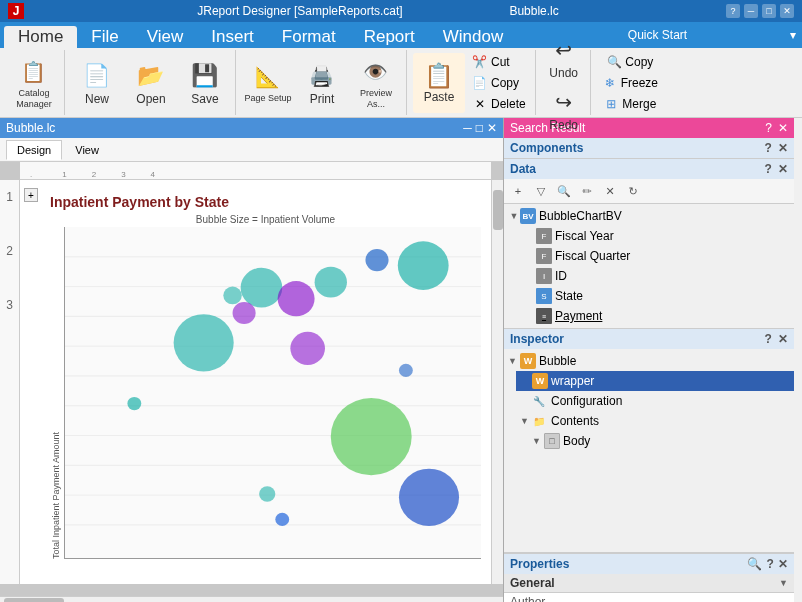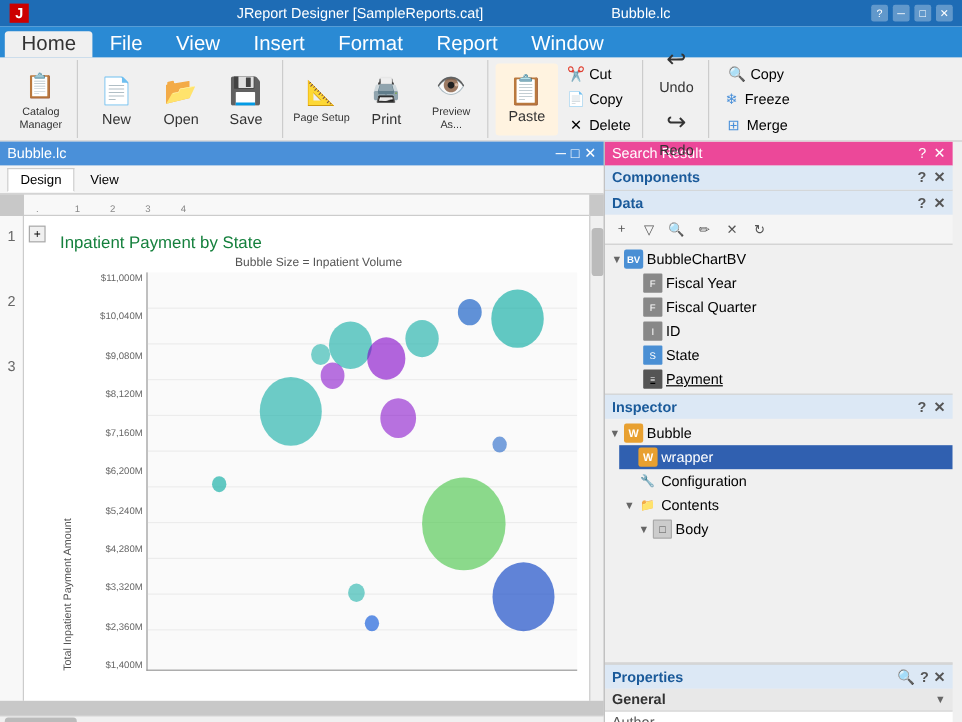--- a/index.html
+++ b/index.html
@@ -393,20 +393,24 @@
 </div>
 
 <div class="ribbon-tabs">
   <div class="ribbon-tab active">Home</div>
   <div class="ribbon-tab">File</div>
   <div class="ribbon-tab">View</div>
   <div class="ribbon-tab">Insert</div>
   <div class="ribbon-tab">Format</div>
   <div class="ribbon-tab">Report</div>
   <div class="ribbon-tab">Window</div>
+  <div class="ribbon-expand" style="margin-left:auto; color:white; font-size:10px; align-self:center; padding-right:6px;">
+    <span>Quick Start</span>
+    <span style="margin-left:100px;">▾</span>
+  </div>
 </div>
 
 <div class="ribbon-toolbar">
 
   <div class="ribbon-group">
     <div class="ribbon-btn-large">
       <div class="icon-large" style="position:relative;">
         <span style="font-size:20px;">📋</span>
       </div>
       <span style="text-align:center; font-size:9px; line-height:1.2;">Catalog
@@ -542,40 +546,27 @@
         <span>1</span>
         <span>2</span>
         <span>3</span>
       </div>
 
       <div class="canvas-content" style="position:absolute; top:18px; left:20px; right:12px; bottom:12px; background:white; overflow:hidden;">
 
         <div style="position:absolute; top:8px; left:4px; width:14px; height:14px; border:1px solid #aaa; background:#f0f0f0; display:flex; align-items:center; justify-content:center; font-size:10px; cursor:pointer;">+</div>
 
         <div style="margin-left:20px; margin-top:4px; height:calc(100% - 8px);">
-          <div class="chart-title" style="font-size:14px; font-weight:normal; color:#15803d;">Inpatient Payment by State</div>
+          <div class="chart-title" style="font-size:14px; font-weight:bold; color:#7f1d1d;">Inpatient Payment by State</div>
           <div class="chart-subtitle" style="text-align:center; font-size:10px; color:#555; margin-bottom:2px;">Bubble Size = Inpatient Volume</div>
 
           <div style="display:flex; height:calc(100% - 44px);">
 
             <div style="writing-mode:vertical-rl; transform:rotate(180deg); font-size:9px; color:#555; display:flex; align-items:center; white-space:nowrap; margin-right:2px; width:12px;">Total Inpatient Payment Amount</div>
 
-            <div style="width:58px; display:flex; flex-direction:column; justify-content:space-between; padding-right:3px;">
-              <span style="font-size:8px; color:#666; text-align:right;">$11,000M</span>
-              <span style="font-size:8px; color:#666; text-align:right;">$10,040M</span>
-              <span style="font-size:8px; color:#666; text-align:right;">$9,080M</span>
-              <span style="font-size:8px; color:#666; text-align:right;">$8,120M</span>
-              <span style="font-size:8px; color:#666; text-align:right;">$7,160M</span>
-              <span style="font-size:8px; color:#666; text-align:right;">$6,200M</span>
-              <span style="font-size:8px; color:#666; text-align:right;">$5,240M</span>
-              <span style="font-size:8px; color:#666; text-align:right;">$4,280M</span>
-              <span style="font-size:8px; color:#666; text-align:right;">$3,320M</span>
-              <span style="font-size:8px; color:#666; text-align:right;">$2,360M</span>
-              <span style="font-size:8px; color:#666; text-align:right;">$1,400M</span>
-            </div>
 
             <div style="flex:1; border-left:1px solid #999; border-bottom:1px solid #999; position:relative; background:#fafafa;">
               <svg class="bubble-svg" viewBox="0 0 360 300" preserveAspectRatio="none" style="width:100%; height:100%;">
 
                 <line x1="0" y1="27" x2="360" y2="27" stroke="#e0e0e0" stroke-width="0.5"></line>
                 <line x1="0" y1="54" x2="360" y2="54" stroke="#e0e0e0" stroke-width="0.5"></line>
                 <line x1="0" y1="81" x2="360" y2="81" stroke="#e0e0e0" stroke-width="0.5"></line>
                 <line x1="0" y1="108" x2="360" y2="108" stroke="#e0e0e0" stroke-width="0.5"></line>
                 <line x1="0" y1="135" x2="360" y2="135" stroke="#e0e0e0" stroke-width="0.5"></line>
                 <line x1="0" y1="162" x2="360" y2="162" stroke="#e0e0e0" stroke-width="0.5"></line>

